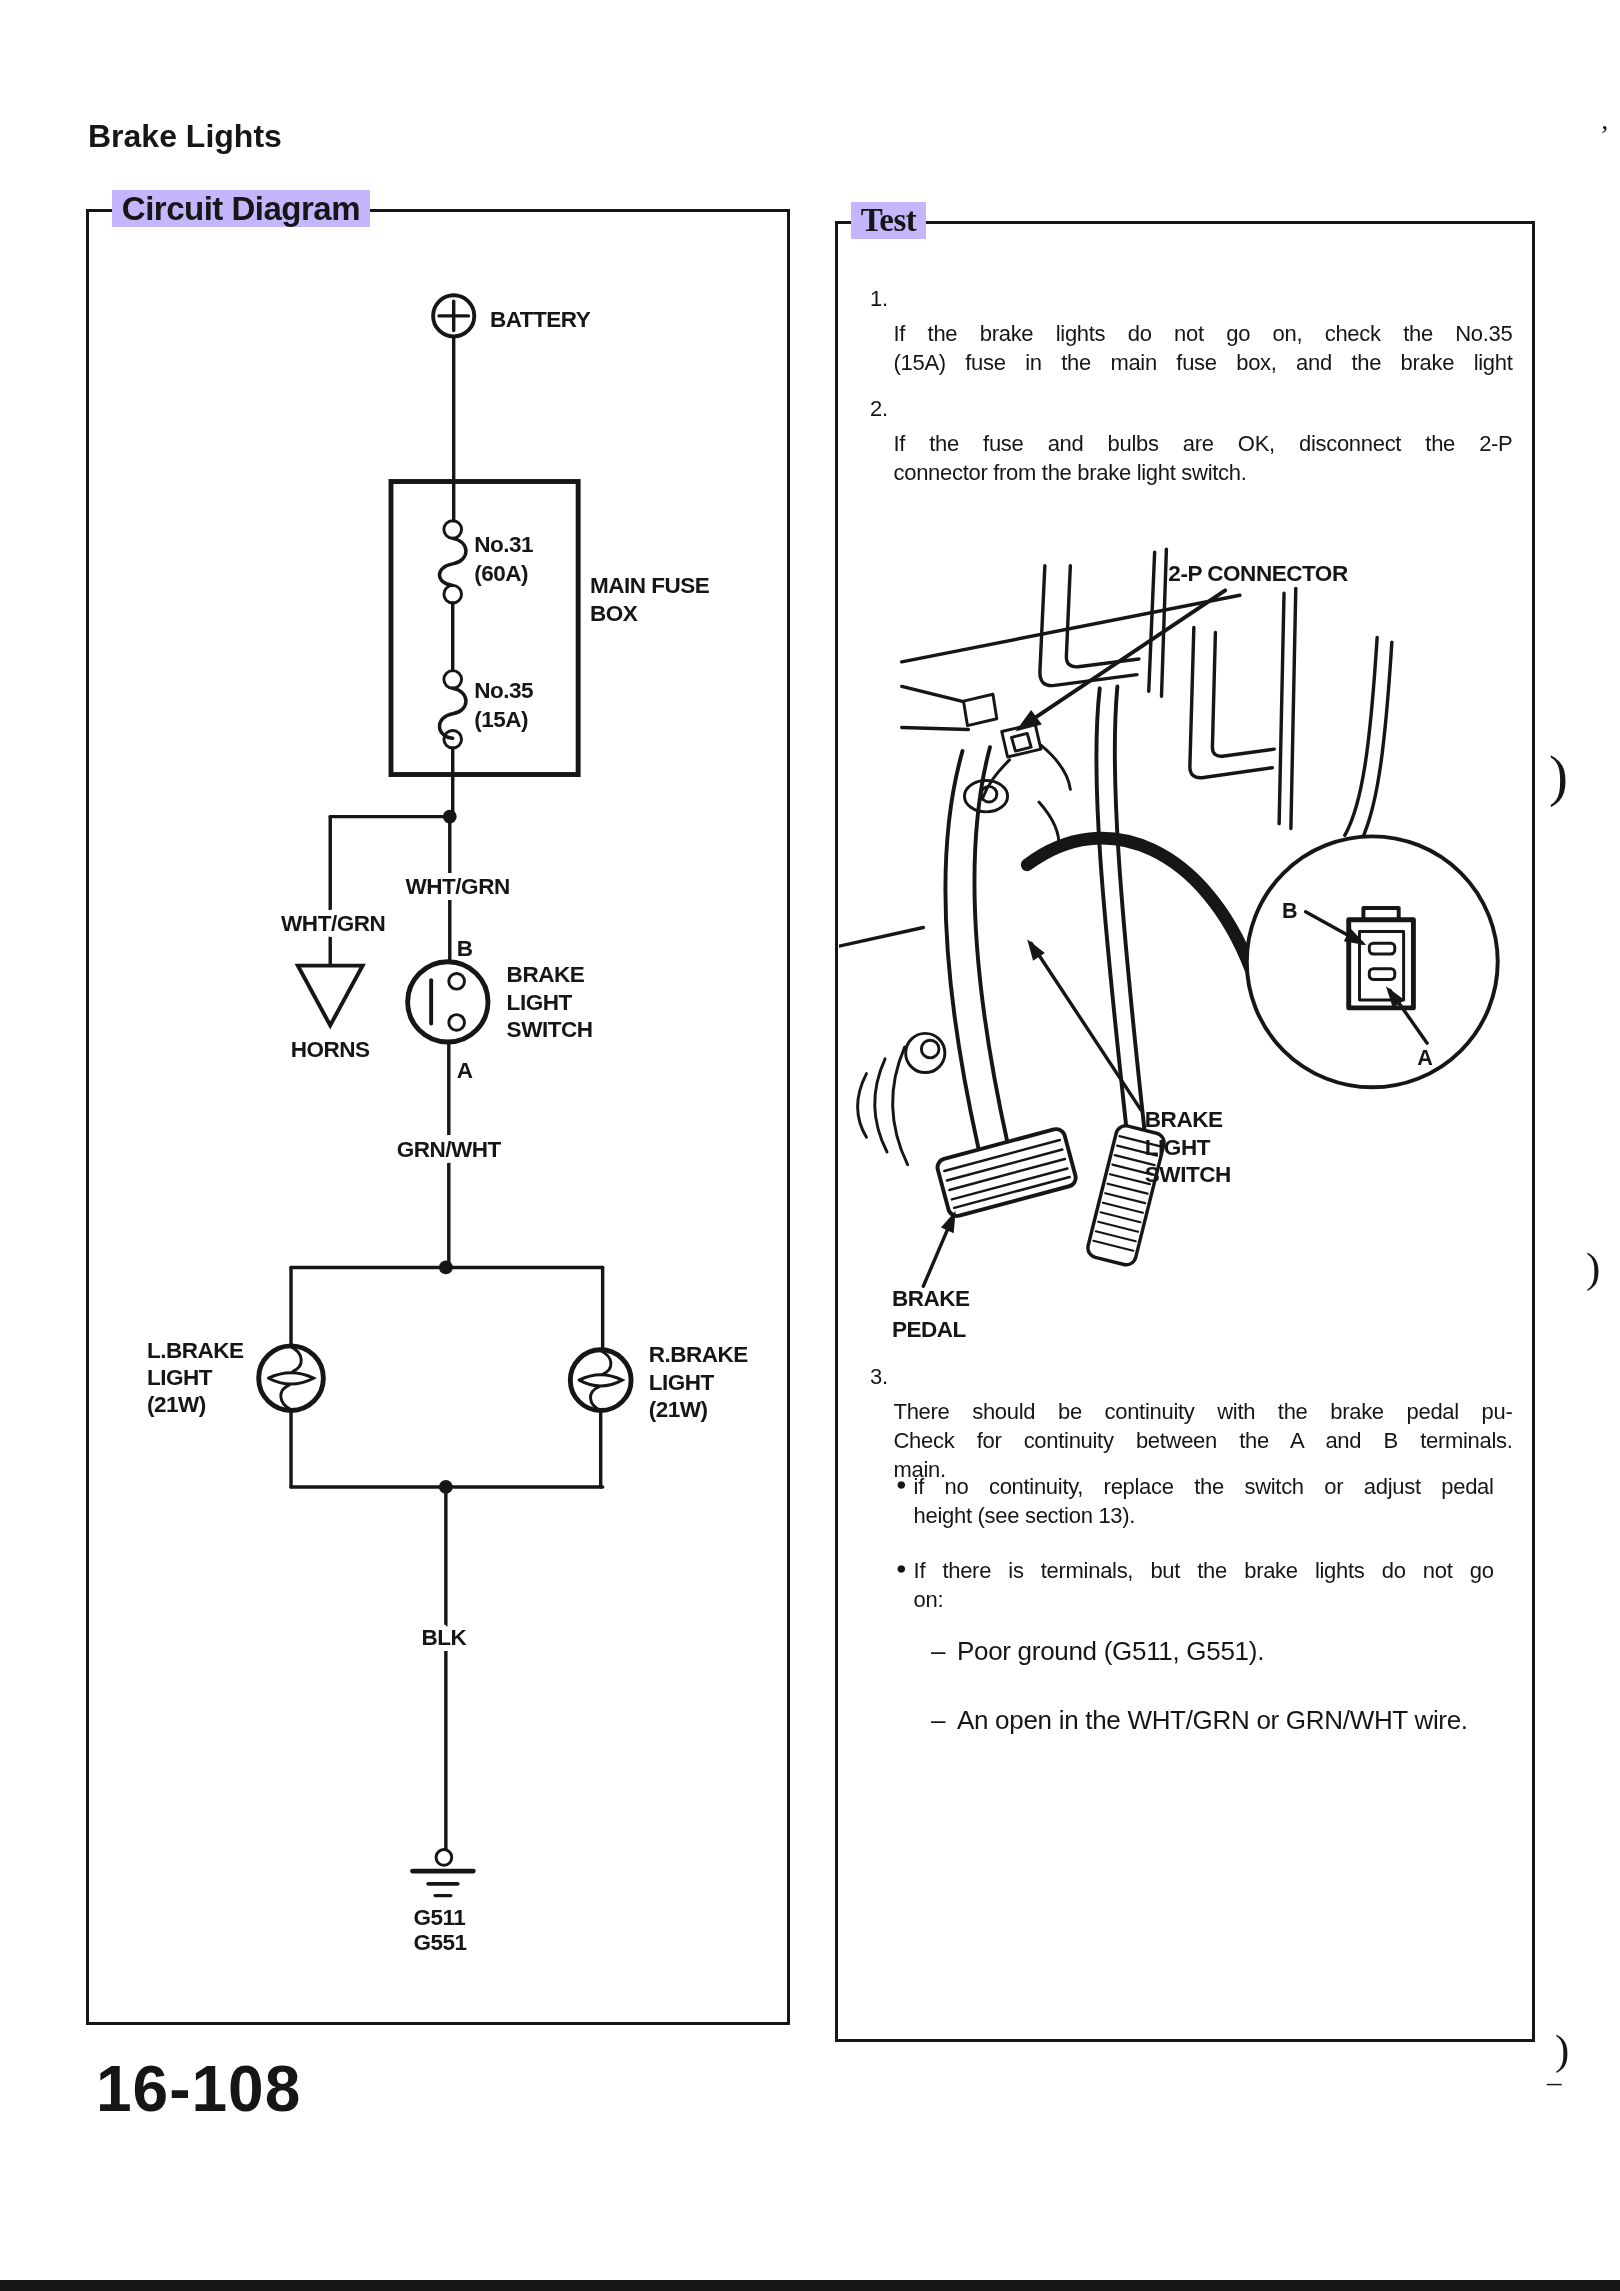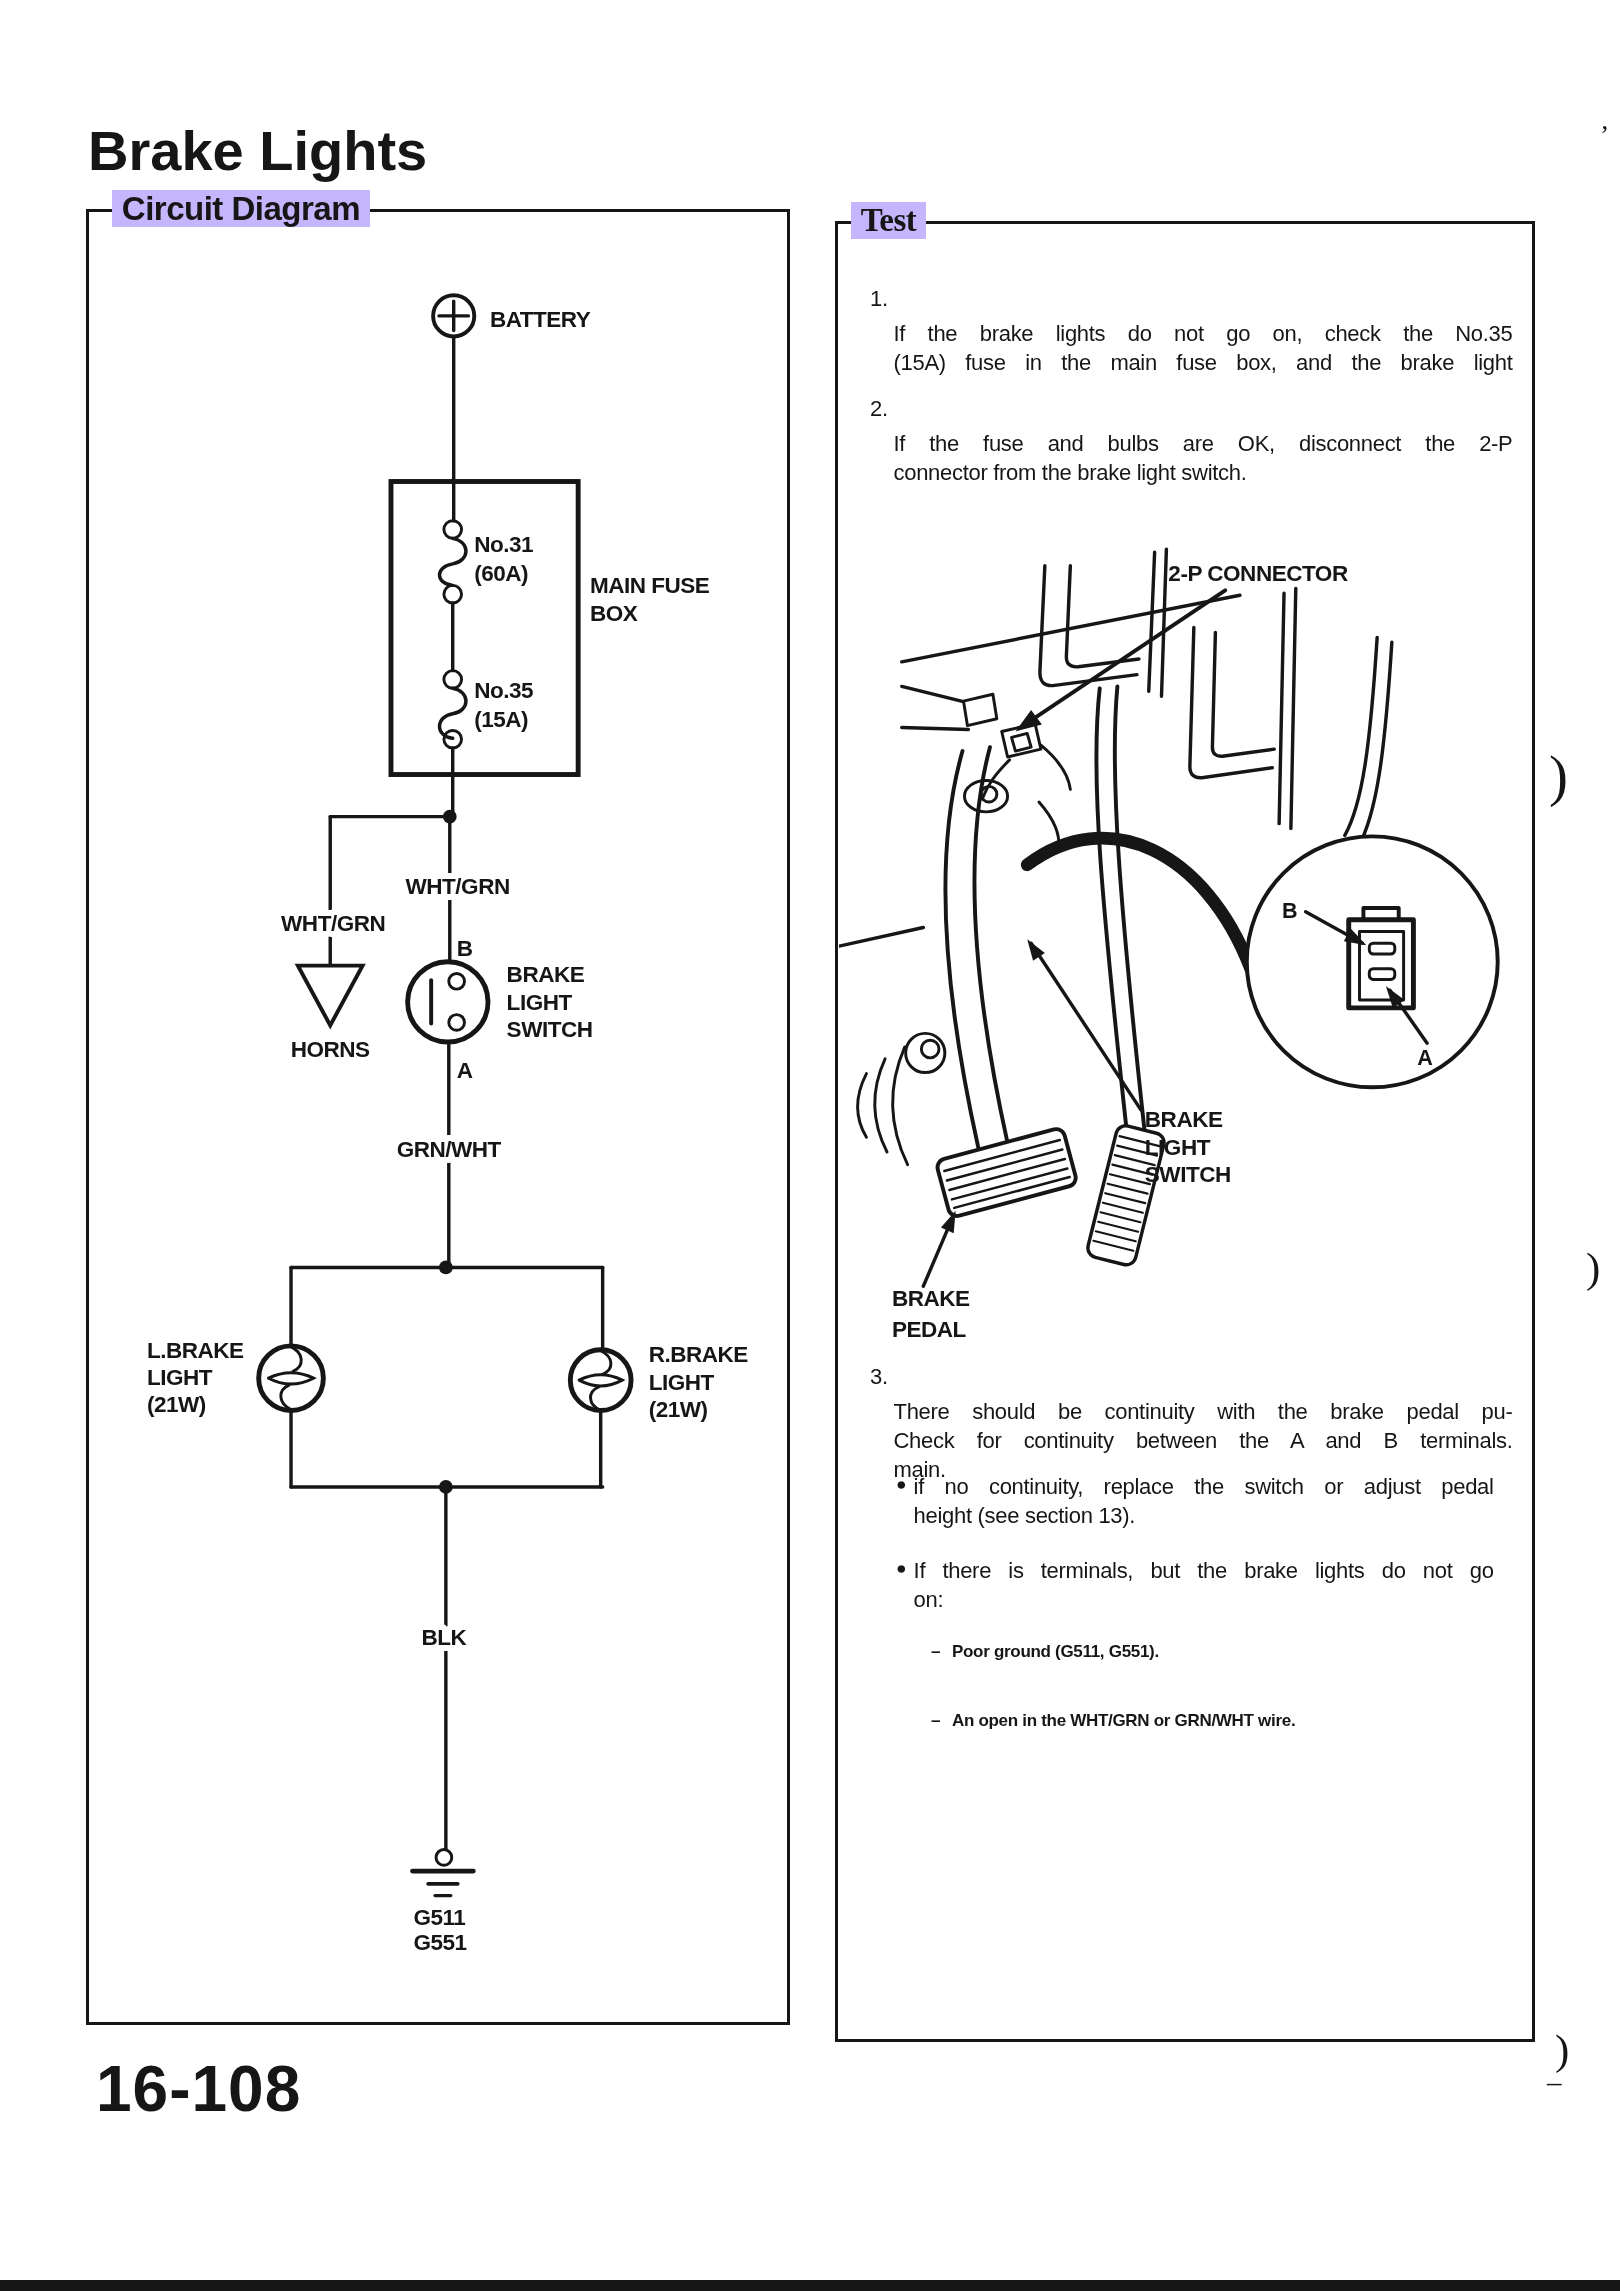--- a/index.html
+++ b/index.html
@@ -1,21 +1,21 @@
 <!DOCTYPE html>
 <html><head>
 <meta charset="utf-8">
 <style>
   html,body{margin:0;padding:0;}
   body{
     width:1620px;height:2292px;position:relative;background:#ffffff;
     font-family:"Liberation Sans", sans-serif;color:#161616;overflow:hidden;
   }
   .page-title{
-    position:absolute;left:88px;top:118px;font-size:56px;font-weight:bold;
+    position:absolute;left:88px;top:118px;font-size:32px;font-weight:bold;
     letter-spacing:0px;margin:0;
   }
   .panel{position:absolute;border:3.9px solid #161616;background:#fff;}
   .panel-circuit{left:86px;top:209px;width:698px;height:1810px;}
   .panel-test{left:835px;top:221px;width:694px;height:1815px;}
   .panel-title{
     position:absolute;background:#c4b5fd;font-weight:bold;font-size:33px;
     letter-spacing:-0.5px;padding:0 9.8px;line-height:37px;white-space:nowrap;
   }
   .panel-title.circuit{left:112px;top:190px;}
@@ -26,21 +26,21 @@
   .dlabel-sm{font-family:"Liberation Sans",sans-serif;font-weight:bold;font-size:22px;letter-spacing:-0.5px;}
   .halo{paint-order:stroke;stroke:#ffffff;stroke-width:12px;stroke-linejoin:round;}
   .step{position:absolute;font-size:22px;line-height:29px;letter-spacing:-0.3px;}
   .step .num{position:absolute;left:0;top:0;}
   .step .body{position:absolute;left:23.5px;top:11px;width:619px;margin-top:24px;}
   .jline{text-align:justify;text-align-last:justify;white-space:normal;}
   .jline.last{text-align-last:left;}
   .bullet{position:absolute;font-size:22px;line-height:29px;letter-spacing:-0.3px;}
   .bullet .marker{position:absolute;left:0;top:-2px;font-size:17.6px;}
   .bullet .body{position:absolute;left:17.6px;top:0;width:580px;}
-  .dashitem{position:absolute;font-size:17px;line-height:29px;letter-spacing:-0.3px;white-space:nowrap;font-weight:bold;}
+  .dashitem{position:absolute;font-size:26px;line-height:29px;letter-spacing:-0.3px;white-space:nowrap;}
   .dashitem .marker{display:inline-block;margin-right:11.8px;}
   .page-number{
     position:absolute;left:61px;top:2052px;font-size:64px;font-weight:bold;
     letter-spacing:1px;
     margin-left:35px;
   }
   .mark{position:absolute;color:#161616;font-family:"Liberation Serif",serif;}
   .bottom-bar{position:absolute;left:0;top:2280px;width:1620px;height:11.8px;background:#161616;}
 </style>
 </head>

